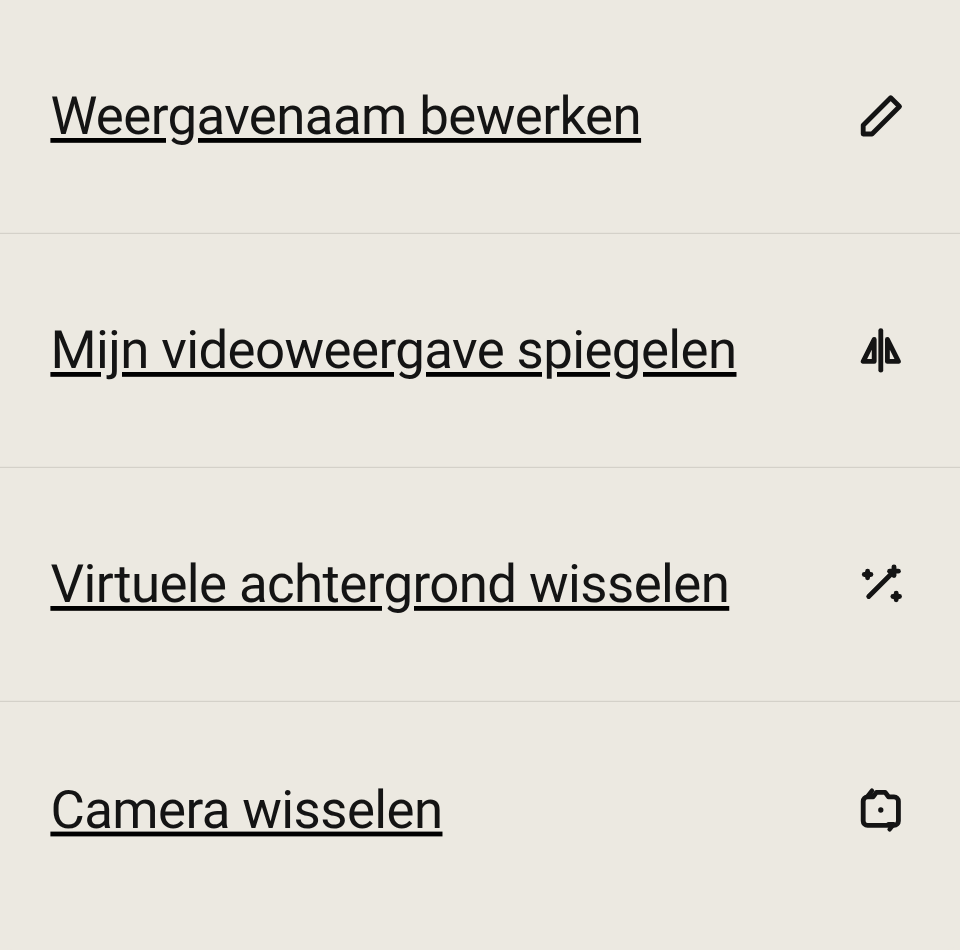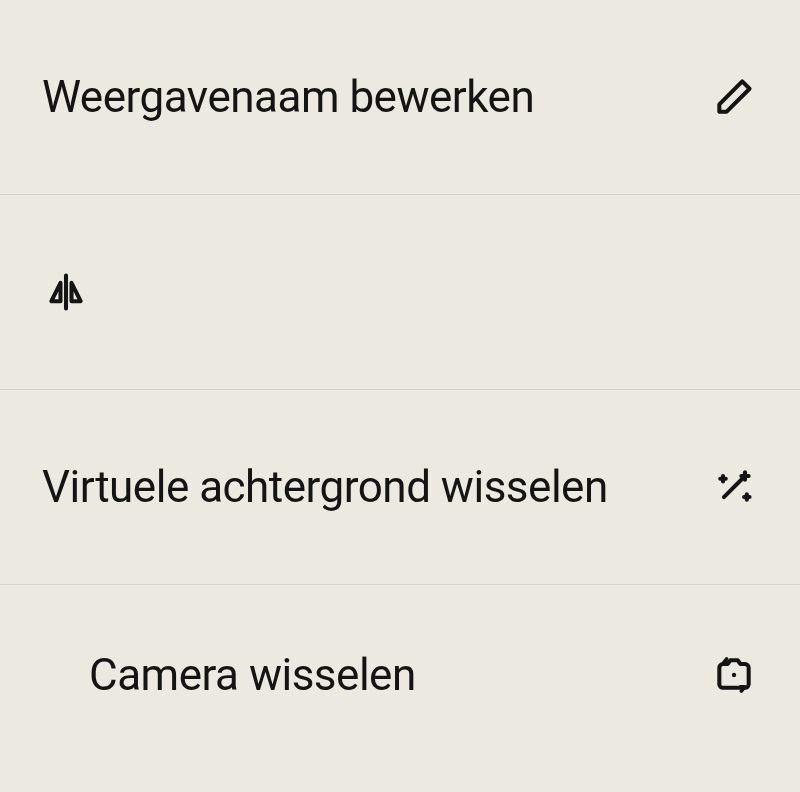--- a/index.html
+++ b/index.html
@@ -13,35 +13,35 @@
       width: 800px;
       height: 792px;
       overflow: hidden;
     }
     .menu {
       width: 100%;
       height: 100%;
       background: #ece9e1;
       border-radius: 13px;
       overflow: hidden;
+      text-decoration: underline;
     }
     .menu-item {
       display: flex;
       align-items: center;
       justify-content: space-between;
       padding: 40px 42px;
       border-bottom: 1px solid #d4d1c9;
       cursor: pointer;
       min-height: 195px;
     }
     .menu-item:last-child {
       border-bottom: none;
       min-height: 160px;
       padding-bottom: 20px;
-      margin-left: 47px;
     }
     .menu-label {
       font-size: 44px;
       font-weight: 400;
       color: #141414;
       line-height: 1.25;
       letter-spacing: -0.5px;
       max-width: 580px;
     }
     .menu-icon {
@@ -70,20 +70,21 @@
   <div class="menu-item">
     <span class="menu-label">Weergavenaam bewerken</span>
     <span class="menu-icon">
       <svg viewBox="0 0 24 24">
         <path d="M16.5 3.5 L20.5 7.5 L8 20 L4 20 L4 16 Z"></path>
       </svg>
     </span>
   </div>
 
   <div class="menu-item">
+    <span class="menu-label">Mijn videoweergave spiegelen</span>
     <span class="menu-icon">
       <svg viewBox="0 0 24 24">
         <line x1="12" y1="3" x2="12" y2="21"></line>
         <path d="M9 7 L4 17 L9 17 Z"></path>
         <path d="M15 7 L20 17 L15 17 Z"></path>
       </svg>
     </span>
   </div>
 
   <div class="menu-item">

